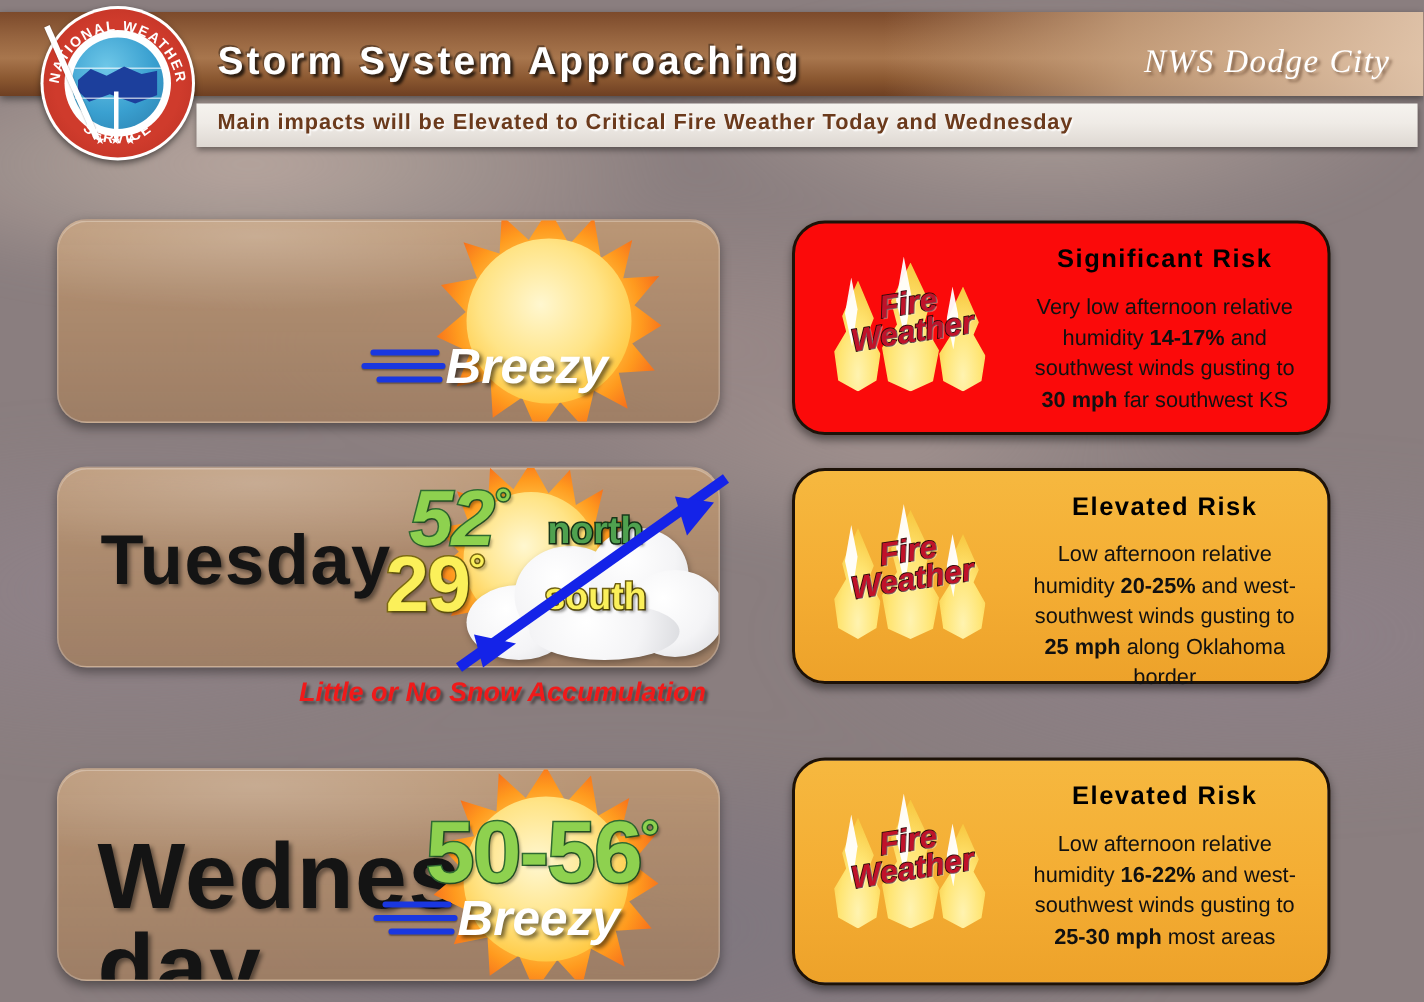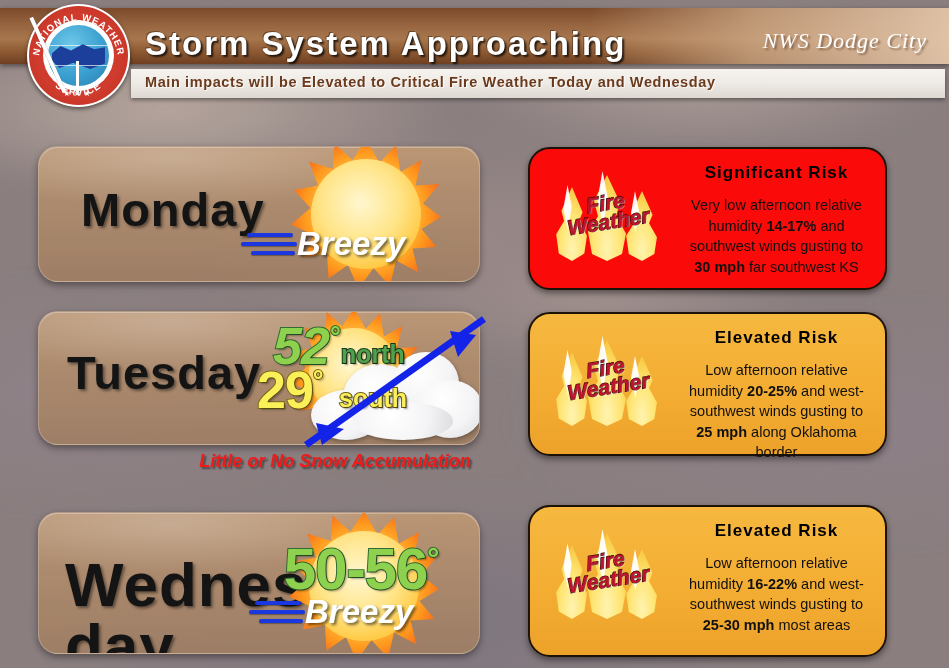--- a/index.html
+++ b/index.html
@@ -27,21 +27,21 @@
   #bg .l3{background:
       repeating-linear-gradient(98deg, rgba(255,255,255,.05) 0 14px, rgba(0,0,0,.05) 14px 30px);
     filter:blur(12px);opacity:.55;}
 
   
   #header{position:absolute;left:0;top:8px;width:949px;height:56px;
     background:linear-gradient(180deg,#7c4a2b 0%,#96643f 30%,#a8764d 55%,#8a5730 80%,#6e3f22 100%);
     box-shadow:0 2px 5px rgba(0,0,0,.45);}
   #header .fade{position:absolute;right:0;top:0;width:360px;height:100%;
     background:linear-gradient(90deg, rgba(168,118,77,0) 0%, rgba(206,170,136,.75) 45%, rgba(226,198,172,.95) 100%);}
-  #title{position:absolute;left:145px;top:25px;font-size:33px;font-weight:bold;color:#fff;
+  #title{position:absolute;left:145px;top:25px;font-size:26px;font-weight:bold;color:#fff;
     letter-spacing:2px;text-shadow:2px 2px 2px rgba(0,0,0,.75), -1px -1px 0 rgba(0,0,0,.35);
     white-space:nowrap;}
   #office{position:absolute;right:22px;top:28px;font-family:"Liberation Serif",serif;
     font-style:italic;font-weight:normal;font-size:22px;color:#fff;letter-spacing:1px;
     text-shadow:2px 2px 2px rgba(90,60,40,.6);white-space:nowrap;}
 
   #logo{position:absolute;left:27px;top:4px;width:103px;height:103px;border-radius:50%;
     background:#fff;box-shadow:0 2px 4px rgba(0,0,0,.5);}
   #logo .ring{position:absolute;inset:2px;border-radius:50%;
     background:#c0392b;background:radial-gradient(circle,#cf3b2c 60%,#b62f22 100%);}
@@ -109,21 +109,21 @@
   .breezy{position:absolute;font-size:33px;font-weight:bold;font-style:italic;color:#fff;
     letter-spacing:0px;text-shadow:2px 2px 3px rgba(0,0,0,.55);}
   .windlines{position:absolute;width:60px;height:26px;}
   .windlines i{position:absolute;left:0;height:4px;background:#1a37e0;border-radius:2px;
     box-shadow:0 1px 1px rgba(0,0,0,.35);}
   .windlines i:nth-child(1){top:2px;width:46px;left:8px;}
   .windlines i:nth-child(2){top:11px;width:56px;left:2px;}
   .windlines i:nth-child(3){top:20px;width:44px;left:12px;}
 
   .sublabel{position:absolute;font-size:25px;font-weight:bold;letter-spacing:0px;
-    text-shadow:2px 2px 2px rgba(0,0,0,.4);}
+    text-shadow:2px 2px 2px rgba(0,0,0,.4);margin-left:24px;}
   .sublabel.green{color:#4fa14f;-webkit-text-stroke:2px #17381a;paint-order:stroke fill;}
   .sublabel.yellow{color:#fbf05a;-webkit-text-stroke:2px #6e5f10;paint-order:stroke fill;}
 
   #front{position:absolute;left:300px;top:313px;width:190px;height:140px;pointer-events:none;}
 
   #tue-note{position:absolute;left:175px;top:450px;width:320px;text-align:center;
     font-size:18px;font-weight:bold;font-style:italic;color:#f01a1a;line-height:1.30;
     text-shadow:2px 2px 2px rgba(0,0,0,.45);}
 
   
@@ -196,21 +196,20 @@
     </text>
   </svg>
 </div>
 
 <div id="subbar">
   <div class="txt">Main impacts will be Elevated to Critical Fire Weather Today and Wednesday</div>
 </div>
 
 <div class="day-panel" id="panel-mon">
   <div class="sheen"></div>
-  <div class="day-name">Monday</div>
 
   <div class="sun" style="left:252px;top:-8px;">
     <div class="rays"></div>
       <div class="core"></div>
   </div>
 
 
   <div class="windlines" style="left:200px;top:84px;">
     <i></i>
       <i></i>

